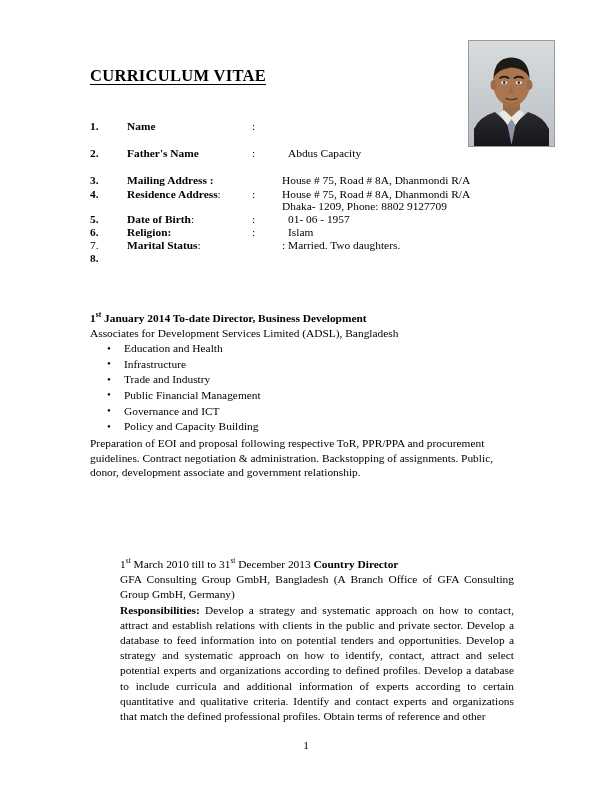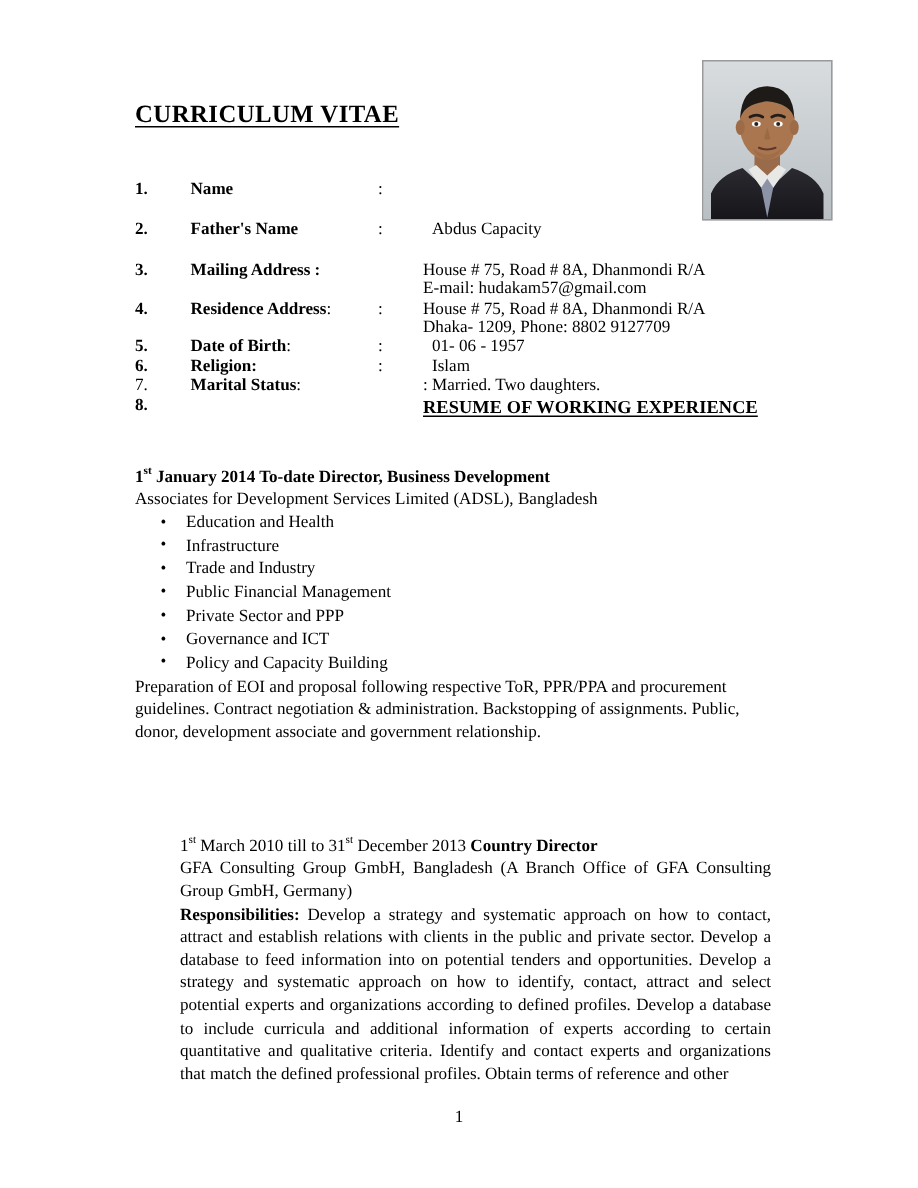--- a/index.html
+++ b/index.html
@@ -220,21 +220,20 @@
       <div class="colon">:</div>
       <div class="val indent-val">Abdus Capacity</div>
     </div>
 
     <div class="row tight">
       <div class="num">3.</div>
       <div class="lab">Mailing Address :</div>
       <div class="colon"></div>
       <div class="val-block">
         <div>House # 75, Road # 8A, Dhanmondi R/A</div>
-        <div>E-mail: hudakam57@gmail.com</div>
       </div>
     </div>
 
     <div class="row tight2">
       <div class="num">4.</div>
       <div class="lab"><span>Residence Address</span><span class="plain">:</span></div>
       <div class="colon">:</div>
       <div class="val-block">
         <div>House # 75, Road # 8A, Dhanmondi R/A</div>
         <div>Dhaka- 1209,  Phone: 8802  9127709</div>
@@ -259,34 +258,32 @@
       <div class="num light">7.</div>
       <div class="lab"><span>Marital Status</span><span class="plain">:</span></div>
       <div class="colon"></div>
       <div class="val">: Married. Two daughters.</div>
     </div>
 
     <div class="row tight2">
       <div class="num">8.</div>
       <div class="lab"></div>
       <div class="colon"></div>
-      <div class="val uline">RESUME OF WORKING EXPERIENCE</div>
     </div>
 
   </div>
 
   <div class="job1">
     <div class="job-head"><span>1</span><sup>st</sup><span> January 2014 To-date Director, Business Development</span></div>
     <div class="job-org">Associates for Development Services Limited (ADSL), Bangladesh</div>
     <ul class="fields">
       <li>Education and Health</li>
       <li>Infrastructure</li>
       <li>Trade and Industry</li>
       <li>Public Financial Management</li>
-      <li>Private Sector and PPP</li>
       <li>Governance and ICT</li>
       <li>Policy and Capacity Building</li>
     </ul>
     <div class="para-after">Preparation of EOI and proposal following respective ToR, PPR/PPA and procurement guidelines.  Contract negotiation &amp; administration. Backstopping of assignments. Public, donor, development associate and government relationship.</div>
   </div>
 
   <div class="job2">
     <div><span>1</span><sup>st</sup><span> March 2010 till to 31</span><sup>st</sup><span> December 2013 </span><span class="job-head">Country Director</span></div>
     <div class="body">GFA Consulting Group GmbH, Bangladesh (A Branch Office of GFA Consulting Group GmbH, Germany)</div>
     <div class="body"><span class="resp-label">Responsibilities:</span><span> Develop a strategy and systematic approach on how to contact, attract and establish relations with clients in the public and private sector. Develop a database to feed information into on potential tenders and opportunities. Develop a strategy and systematic approach on how to identify, contact, attract and select potential experts and organizations according to defined profiles. Develop a database to include curricula and additional information of experts according to certain quantitative and qualitative criteria. Identify and contact experts and organizations that match the defined professional profiles. Obtain terms of reference and other</span></div>

